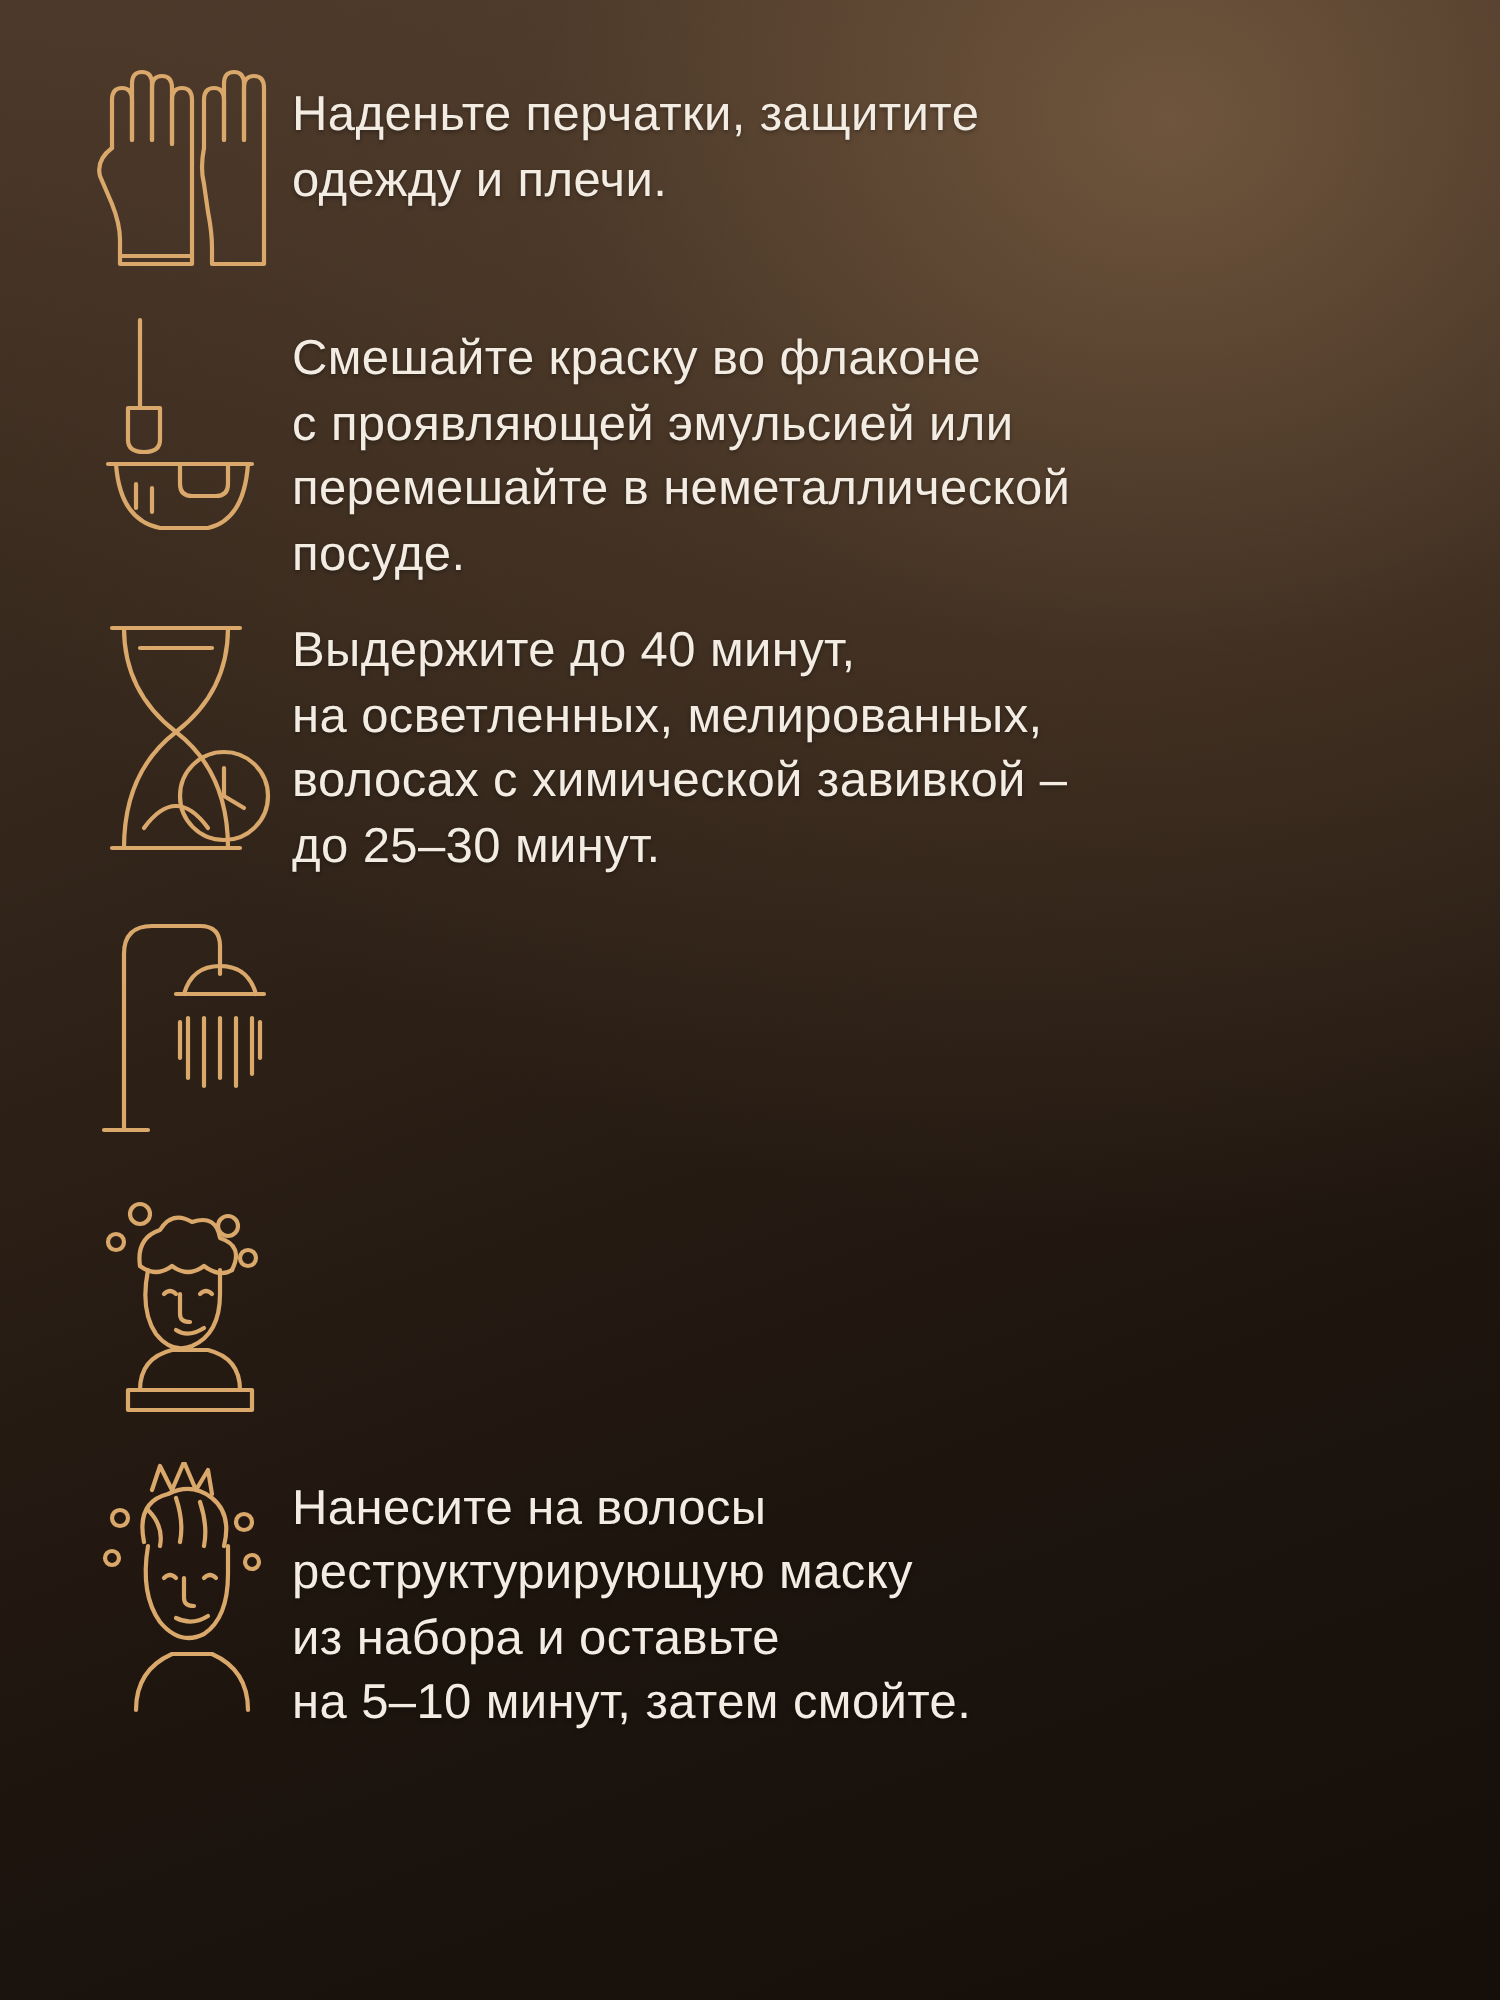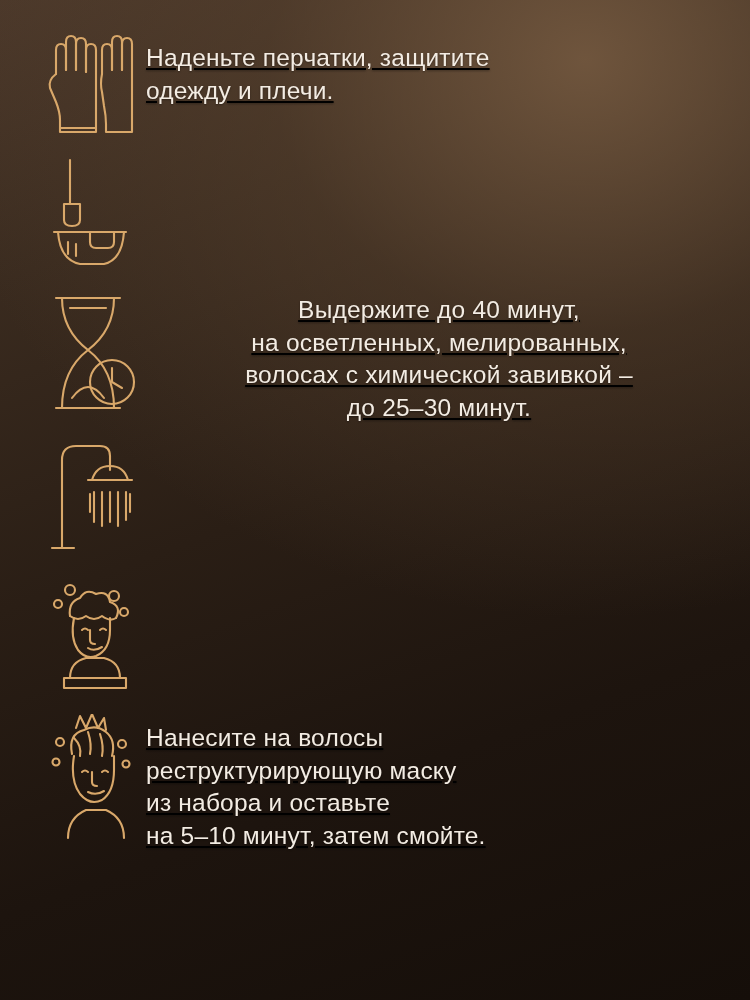--- a/index.html
+++ b/index.html
@@ -26,21 +26,20 @@
   #steps {
     position: relative;
     padding: 22px 18px 10px 26px;
     box-sizing: border-box;
     height: 100%;
   }
   .step {
     display: flex;
     align-items: flex-start;
     margin-bottom: 6px;
-    text-decoration: underline;
   }
   .step-icon {
     flex: 0 0 auto;
     width: 120px;
     height: 110px;
     display: flex;
     align-items: flex-start;
     justify-content: center;
     padding-top: 6px;
     box-sizing: border-box;
@@ -63,21 +62,21 @@
   .step.s2 .step-icon { height: 132px; }
   .step.s3 .step-icon { height: 128px; }
   .step.s4 .step-icon { height: 140px; }
   .step.s5 .step-icon { height: 132px; }
   .step.s6 .step-icon { height: 134px; }
   .step.s7 .step-icon { height: 140px; }
 
   .step.s1 .step-text { padding-top: 20px; }
   .step.s2 .step-text { padding-top: 18px; }
   .step.s3 .step-text { padding-top: 16px; }
-  .step.s4 .step-text { padding-top: 10px; text-align: center; }
+  .step.s4 .step-text { padding-top: 10px; }
   .step.s5 .step-text { padding-top: 22px; }
   .step.s6 .step-text { padding-top: 28px; }
   .step.s7 .step-text { padding-top: 14px; }
 </style>
 </head>
 <body>
 
 <div id="page">
   <div id="steps">
 
@@ -105,20 +104,24 @@
         <svg width="104" height="120" viewBox="0 0 104 120" fill="none" stroke="#d9a86a" stroke-width="2.1" stroke-linecap="round" stroke-linejoin="round">
           <path d="M36 8 L36 52"></path>
           <path d="M30 52 L46 52 L46 68 Q46 74 38 74 Q30 74 30 68 Z"></path>
           <path d="M20 80 L92 80"></path>
           <path d="M24 80 Q26 108 46 112 L70 112 Q88 108 90 80"></path>
           <path d="M56 80 L56 90 Q56 96 62 96 L74 96 Q80 96 80 90 L80 80"></path>
           <path d="M34 90 L34 102"></path>
           <path d="M42 92 L42 104"></path>
         </svg>
       </div>
+      <div class="step-text">Смешайте краску во флаконе
+с проявляющей эмульсией или
+перемешайте в неметаллической
+посуде.</div>
     </div>
 
 
     <div class="step s4">
       <div class="step-icon">
         <svg width="104" height="128" viewBox="0 0 104 128" fill="none" stroke="#d9a86a" stroke-width="2.1" stroke-linecap="round" stroke-linejoin="round">
           <path d="M22 8 L86 8"></path>
           <path d="M22 118 L86 118"></path>
           <path d="M28 8 Q28 40 54 60 Q28 80 28 118"></path>
           <path d="M80 8 Q80 40 54 60 Q80 80 80 118"></path>

